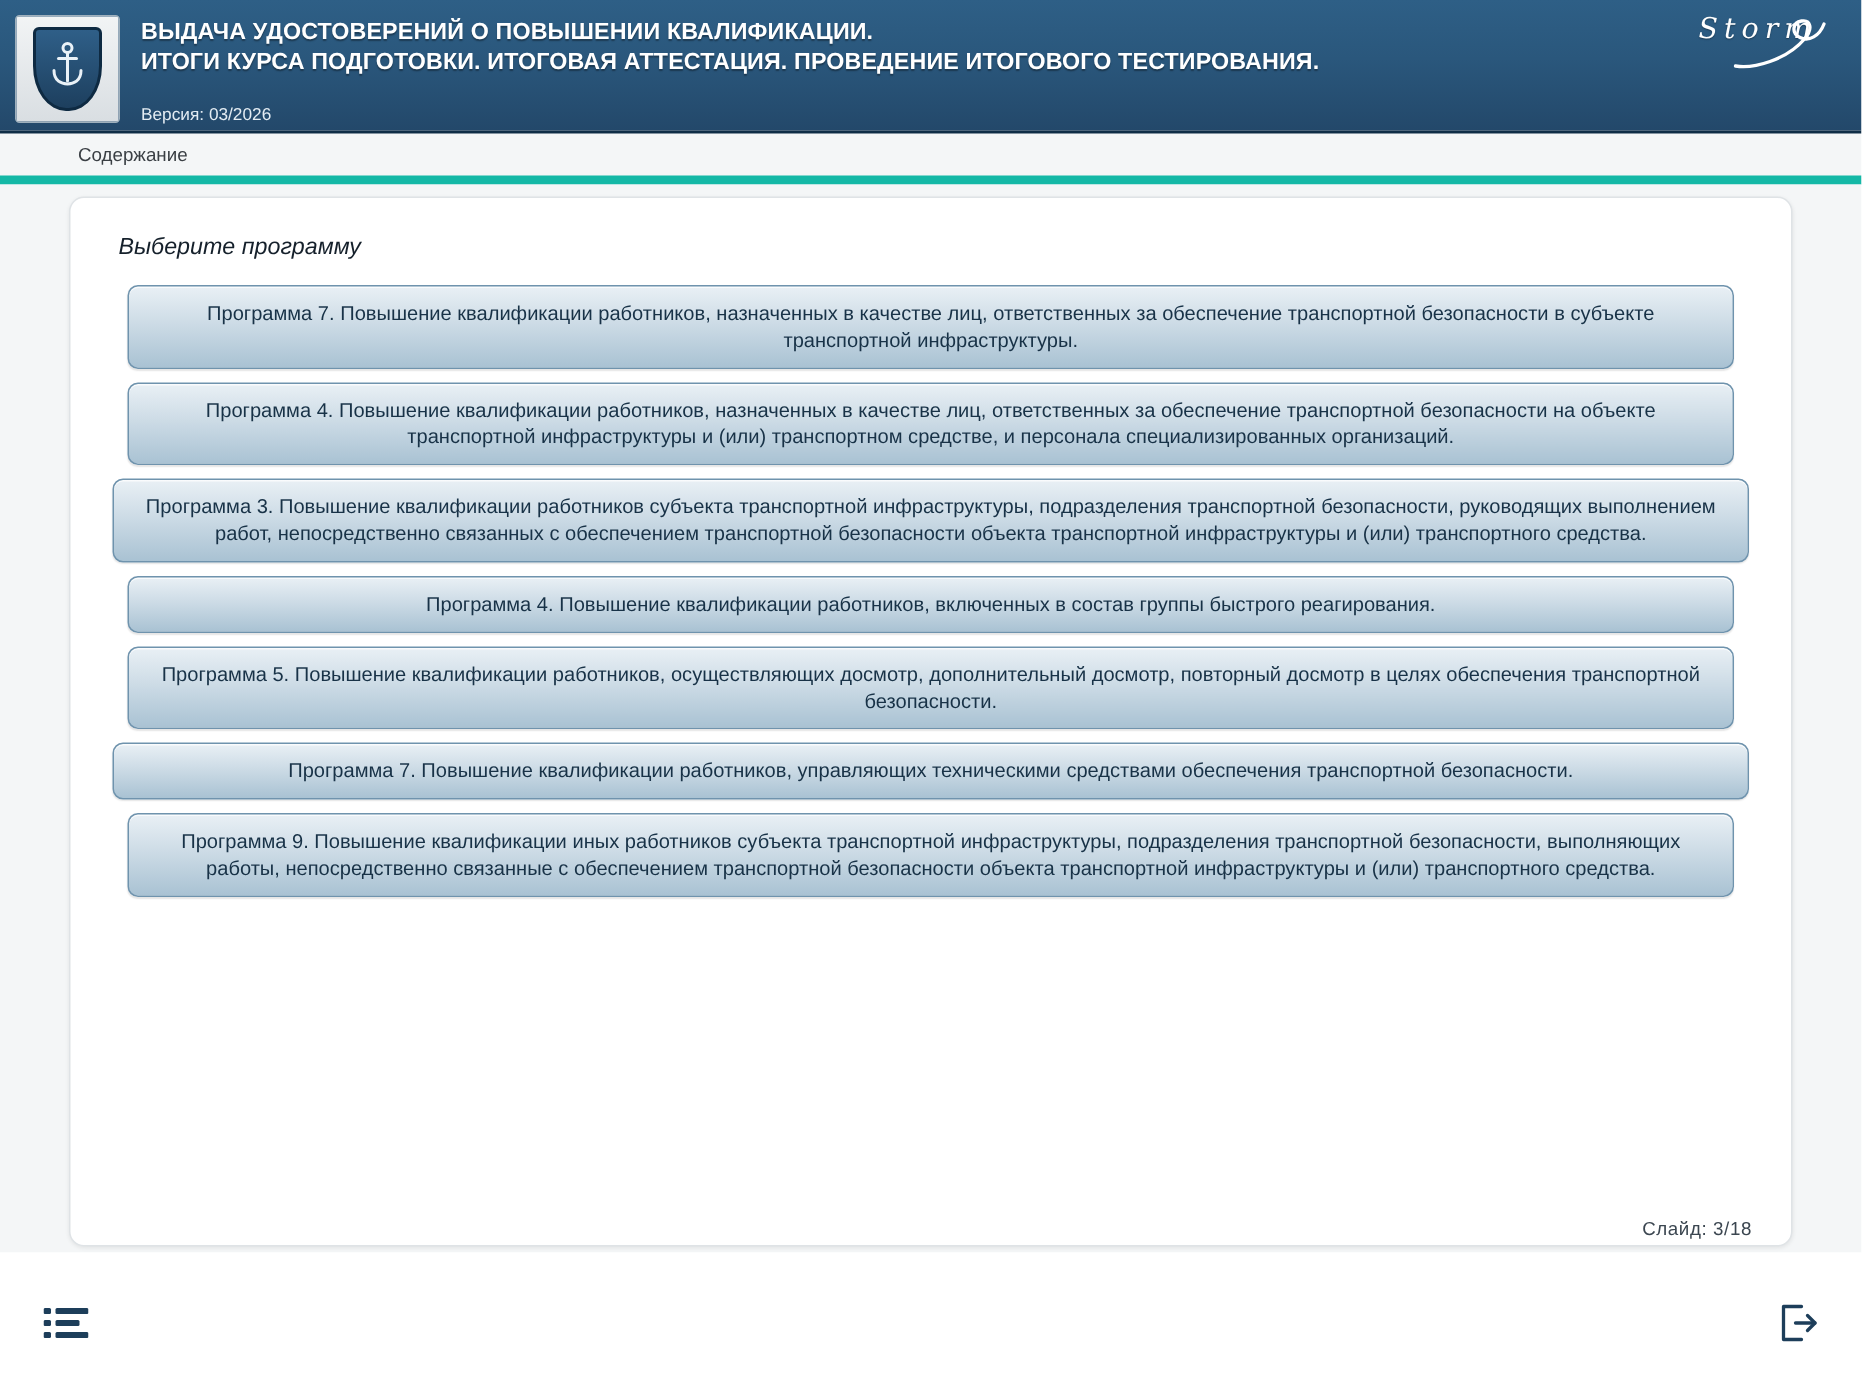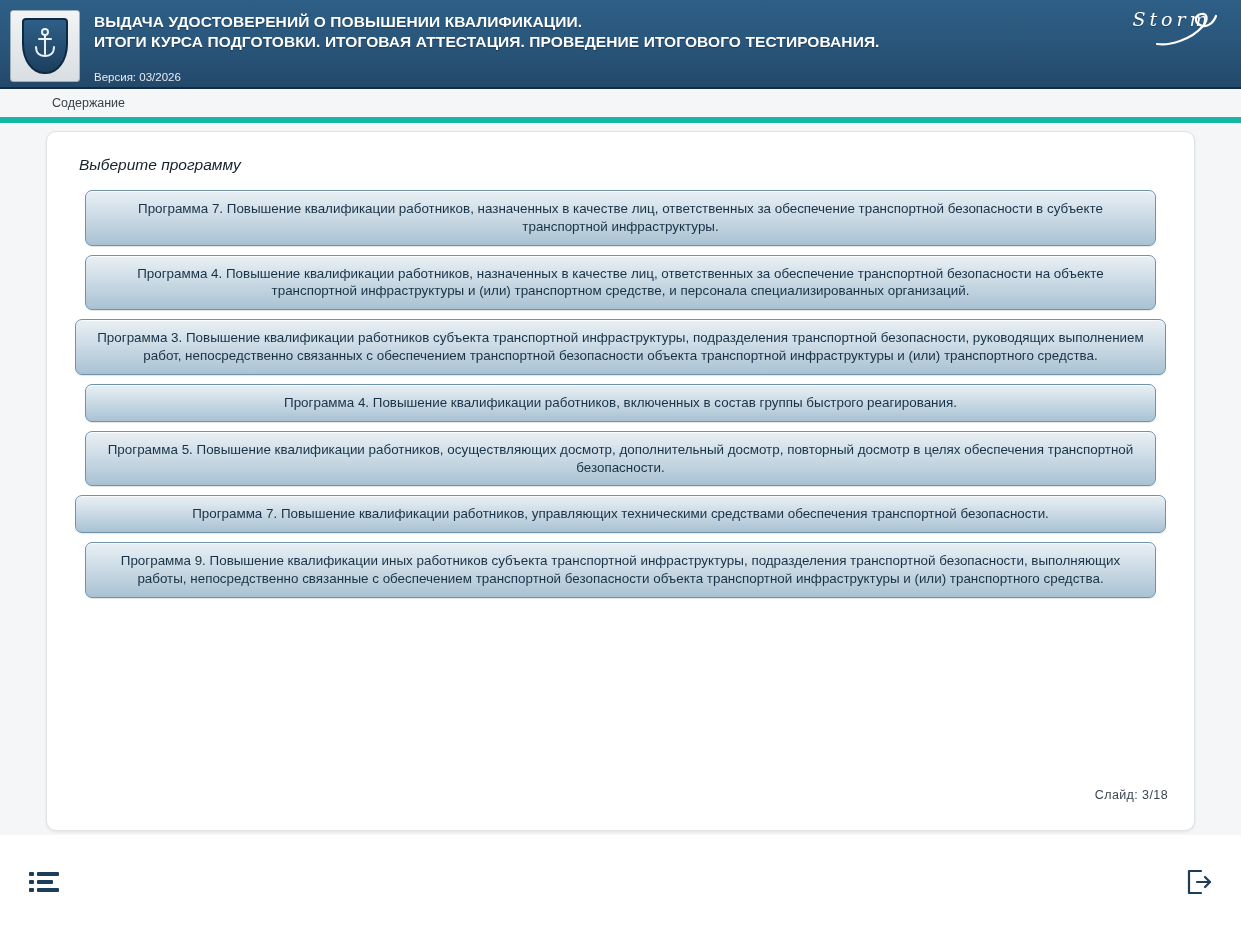--- a/index.html
+++ b/index.html
@@ -138,21 +138,21 @@
     cursor: pointer;
     box-shadow: inset 0 1px 0 rgba(255,255,255,.75), 0 1px 1px rgba(0,0,0,.10);
   }
 
   .p-wide { margin: 0 0; }
   .p-inset { margin: 0 10px; }
 
   .slide-counter {
     position: absolute;
     right: 26px;
-    bottom: 28px;
+    bottom: 4px;
     font-size: 12.5px;
     color: #3b4busy;
     color: #3b4650;
     letter-spacing: .4px;
   }
 
   
   .footer {
     height: 94px;
     background: #ffffff;

